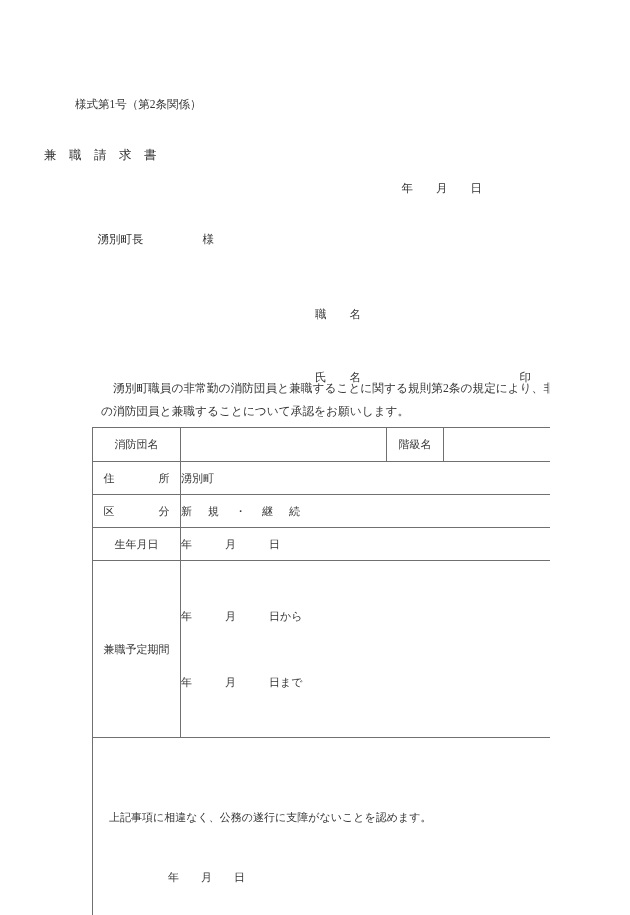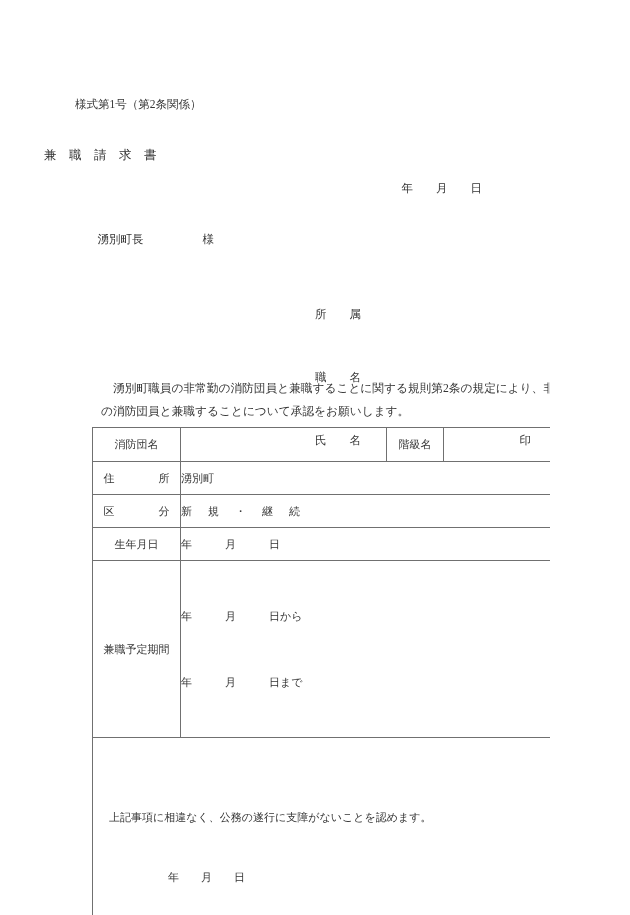--- a/index.html
+++ b/index.html
@@ -123,21 +123,20 @@
 
   <h1 class="doc-title">兼　職　請　求　書</h1>
 
   <div class="top-date">年　　月　　日</div>
 
   <div class="addressee">
     <span>湧別町長</span><span class="honorific">様</span>
   </div>
 
   <div class="requester">
-    <div class="req-line">所　　属</div>
     <div class="req-line">職　　名</div>
     <div class="req-line name-line">
       <span>氏　　名</span>
       <span>印</span>
     </div>
   </div>
 
   <p class="body-text">湧別町職員の非常勤の消防団員と兼職することに関する規則第2条の規定により、非常勤の消防団員と兼職することについて承認をお願いします。</p>
 
   <table class="form-table">

